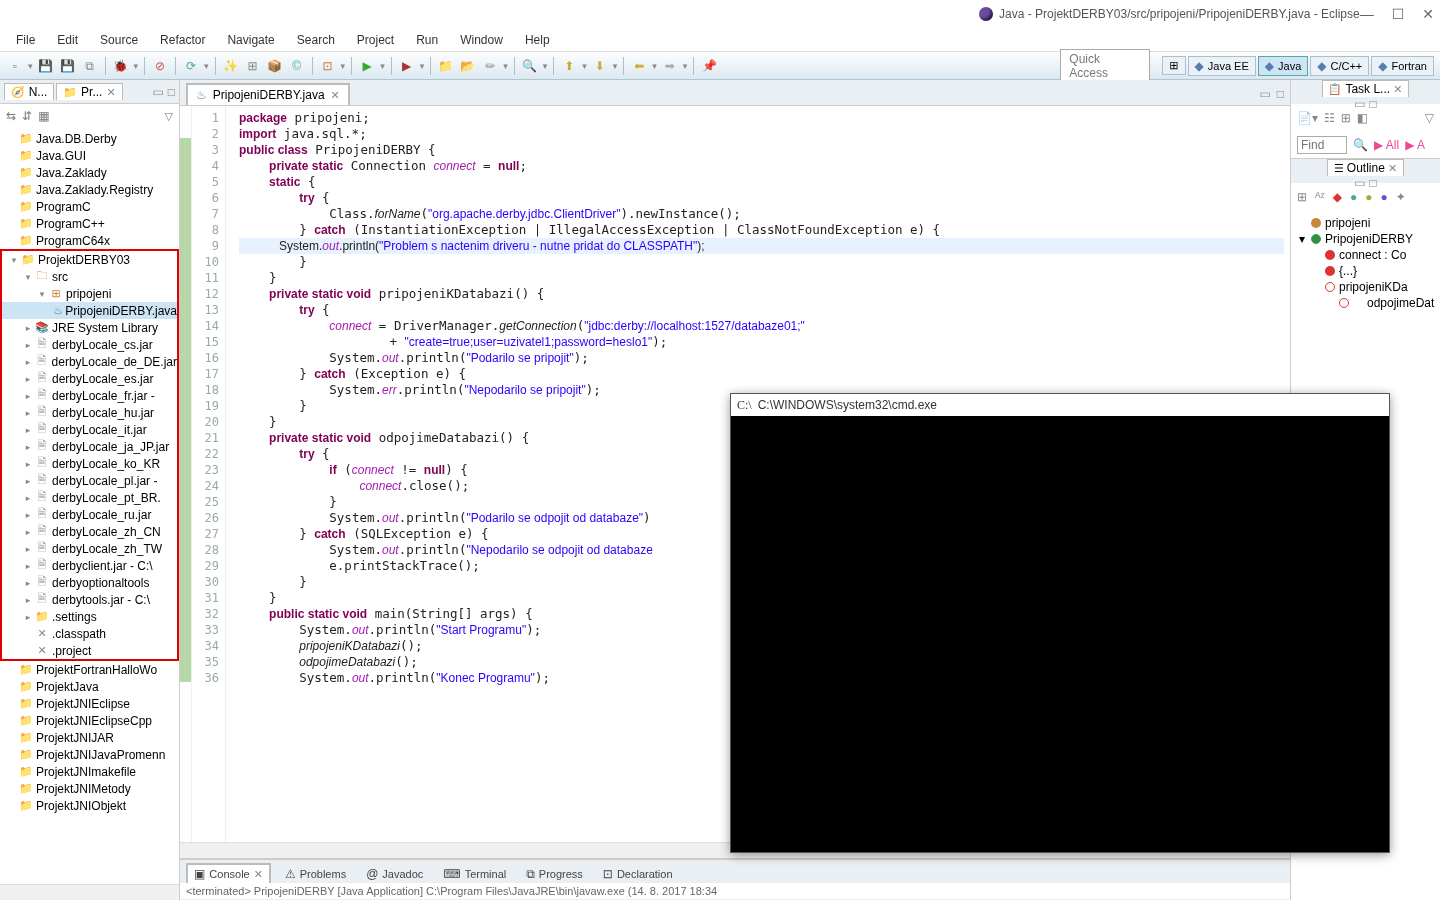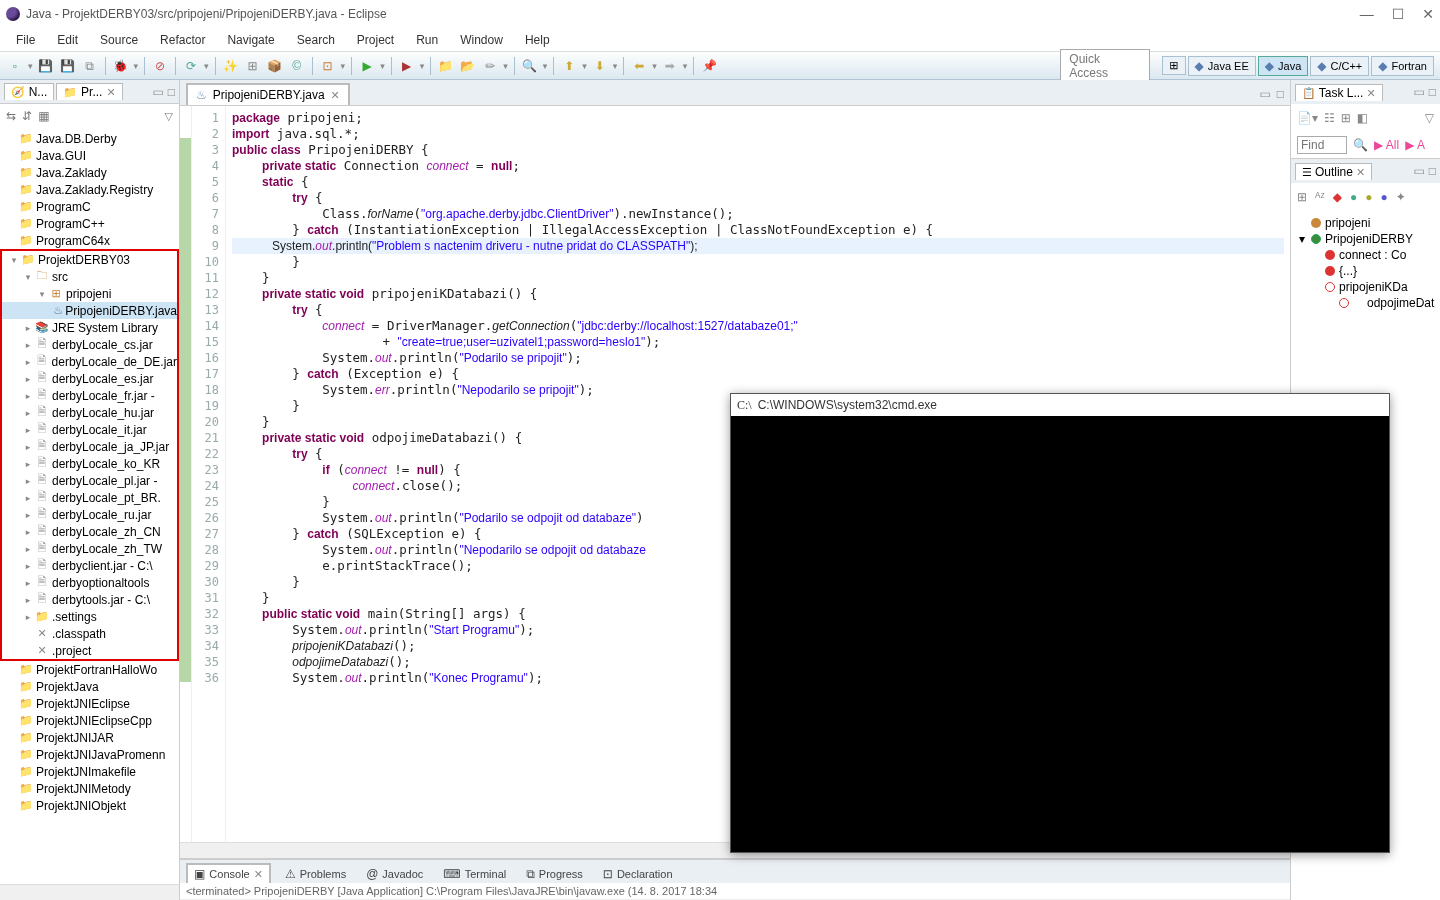--- a/index.html
+++ b/index.html
@@ -1,17 +1,17 @@
 <!DOCTYPE html>
 <html><head>
 <meta charset="utf-8">
 <style>
 * { margin: 0; padding: 0; box-sizing: border-box; font-family: "Segoe UI", Tahoma, sans-serif; font-size: 12px; }
 body { background: #f0f0f0; width: 1440px; height: 900px; overflow: hidden; position: relative; }
-.titlebar { height: 28px; background: #fff; display: flex; align-items: center; padding: 0 6px; justify-content: space-between; }
+.titlebar { height: 28px; background: #fff; display: flex; align-items: center; padding: 0 6px; justify-content: flex-end; }
 .titlebar .title { display: flex; align-items: center; gap: 6px; color: #555; }
 .titlebar .winbtns { display: flex; gap: 18px; color: #666; }
 .titlebar .winbtns span { cursor: pointer; font-size: 14px; }
 .menubar { height: 24px; background: #fff; display: flex; align-items: center; padding: 0 6px; gap: 2px; border-bottom: 1px solid #ddd;}
 .menubar .m { padding: 2px 10px; color: #333; }
 .toolbar { height: 28px; background: linear-gradient(#fdfefe,#dbe8f0); display: flex; align-items: center; padding: 0 6px; gap: 4px; border-bottom: 1px solid #b0c4d4; justify-content: space-between;}
 .toolbar .left { display: flex; align-items: center; gap: 4px; flex-wrap: nowrap;}
 .toolbar .icon { width: 18px; height: 18px; display: inline-flex; align-items: center; justify-content: center; color: #4a6; }
 .toolbar .sep { width: 1px; height: 18px; background: #a8c0d0; margin: 0 2px;}
 .qa { background: #fff; border: 1px solid #aaa; padding: 2px 8px; color: #777; width: 90px;}
@@ -39,33 +39,33 @@
 .redbox { border: 2px solid #e00000; }
 .center { flex: 1; display: flex; flex-direction: column; }
 .editor-area { flex: 1; display: flex; flex-direction: column; border-bottom: 1px solid #ccc; min-height: 0;}
 .ed-tabs { height: 26px; background: #eaeff3; display: flex; align-items: flex-end; border-bottom: 1px solid #ccc; padding: 0 6px; justify-content: space-between;}
 .ed-tab { background:#fff; border:1px solid #bbb; border-bottom:none; padding:3px 8px; display:flex; align-items:center; gap:6px; font-size:11px;}
 .ed-body { flex:1; display:flex; overflow:hidden; background:#fff;}
 .gutter { width: 34px; background: #fff; border-right: 1px solid #eee; text-align: right; padding: 4px 6px 4px 0; color:#9aa; font-family: Consolas, monospace; font-size: 12px; line-height: 16px;}
 .marker-strip { width: 12px; background: #fff; border-right:1px solid #eee; }
 .marker-strip .m-exec { display:block; height:16px; background: #b7d7a8; border: 0; margin-bottom:0px;}
 .marker-strip .m-none { display:block; height:16px; }
-.code { flex:1; padding: 4px 6px; font-family: Consolas, monospace; font-size: 12.5px; line-height: 16px; color:#222; white-space: pre; overflow: hidden;}
+.code { flex:1; padding: 4px 6px; font-family: Consolas, monospace; font-size: 12.5px; line-height: 16px; color:#222; white-space: pre; overflow: hidden; margin-left: 7px;}
 .kw { color: #7f0055; font-weight: bold; }
 .str { color: #2a00ff; }
 .fld { color: #a21caf; font-style: italic;}
 .line-hl { background: #e8f2fe; display: inline-block; width: 100%;}
 .bottom-tabs { height: 24px; background:#eaeff3; display:flex; align-items:flex-end; border-top:1px solid #ccc; padding:0 6px; gap:8px;}
 .bottom-tabs .bt { padding:2px 6px; display:flex; align-items:center; gap:4px; font-size:11px; color:#444;}
 .bottom-tabs .bt.act { background:#fff; border:1px solid #bbb; border-bottom:none;}
 .console-head { background:#fff; padding:2px 6px; font-size:11px; color:#666; border-bottom: 1px solid #eee;}
 .console { background:#fff; padding:4px 6px; font-family: Consolas, monospace; font-size:12px; line-height:15px; height: 92px;}
 .right-sash { width: 150px; display:flex; flex-direction:column; border-left:1px solid #ccc; background:#fff;}
 .task-view { border-bottom: 1px solid #ccc; }
-.task-tabs { height:24px; background:#eaeff3; display:flex; align-items:center; padding:0 4px; justify-content:space-between;}
+.task-tabs { height:24px; background:#eaeff3; display:flex; align-items:center; padding:0 4px; justify-content:space-between;flex-direction:column;}
 .task-tabs .tab { background:#fff; border:1px solid #bbb; border-bottom:none; padding:1px 6px; font-size:11px;}
 .task-toolrow { height: 28px; display:flex; align-items:center; gap:6px; padding: 0 6px; color:#888;}
 .task-find { display:flex; align-items:center; gap:6px; padding:4px 6px;}
 .task-find input { border:1px solid #aaa; width: 50px; padding:1px 3px;}
 .task-find .nav { color:#ec4899;}
 .outline-view { flex:1; display:flex; flex-direction:column;}
 .outline-body { flex:1; overflow:auto; padding: 4px 2px;}
 .outline-body .on { display:flex; align-items:center; height:16px; font-size:11px; white-space:nowrap; overflow:hidden;}
 .outline-body .oc { width:10px; height:10px; border-radius:50%; margin-right:4px; display:inline-block;}
 .oc-pkg { background:#c9873a;}

